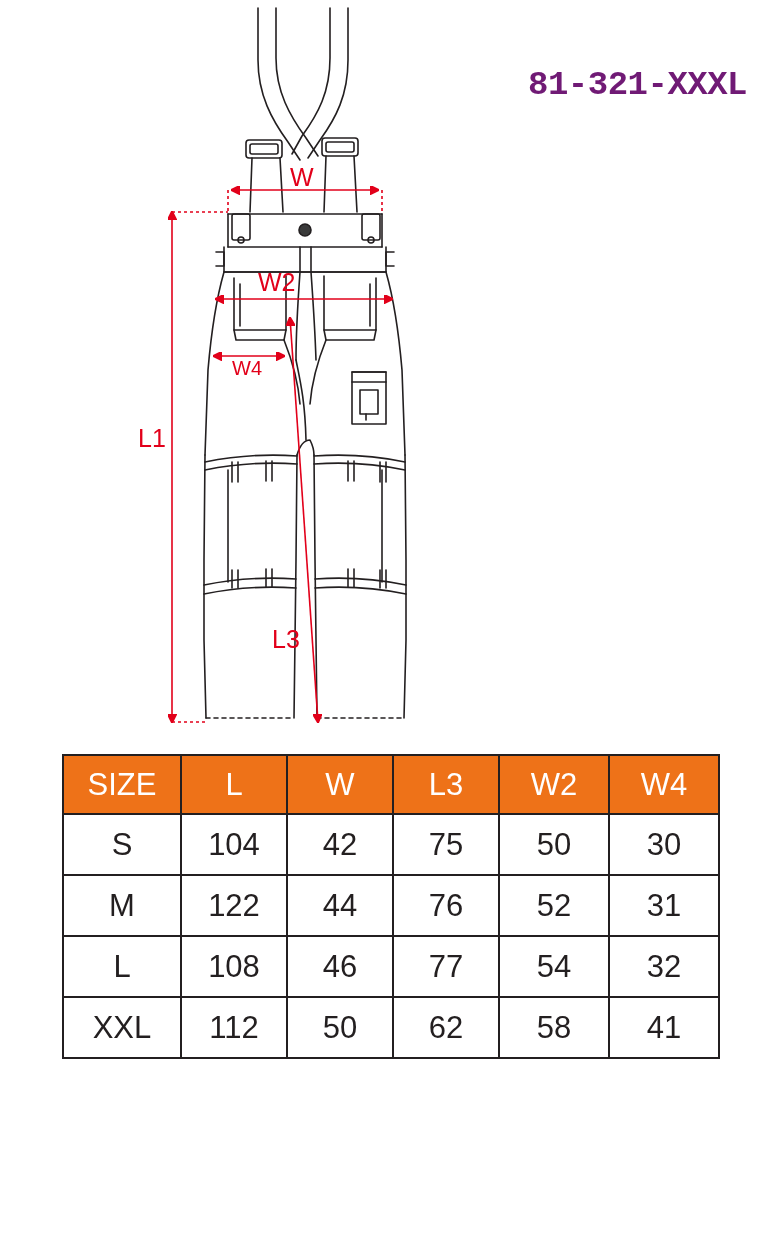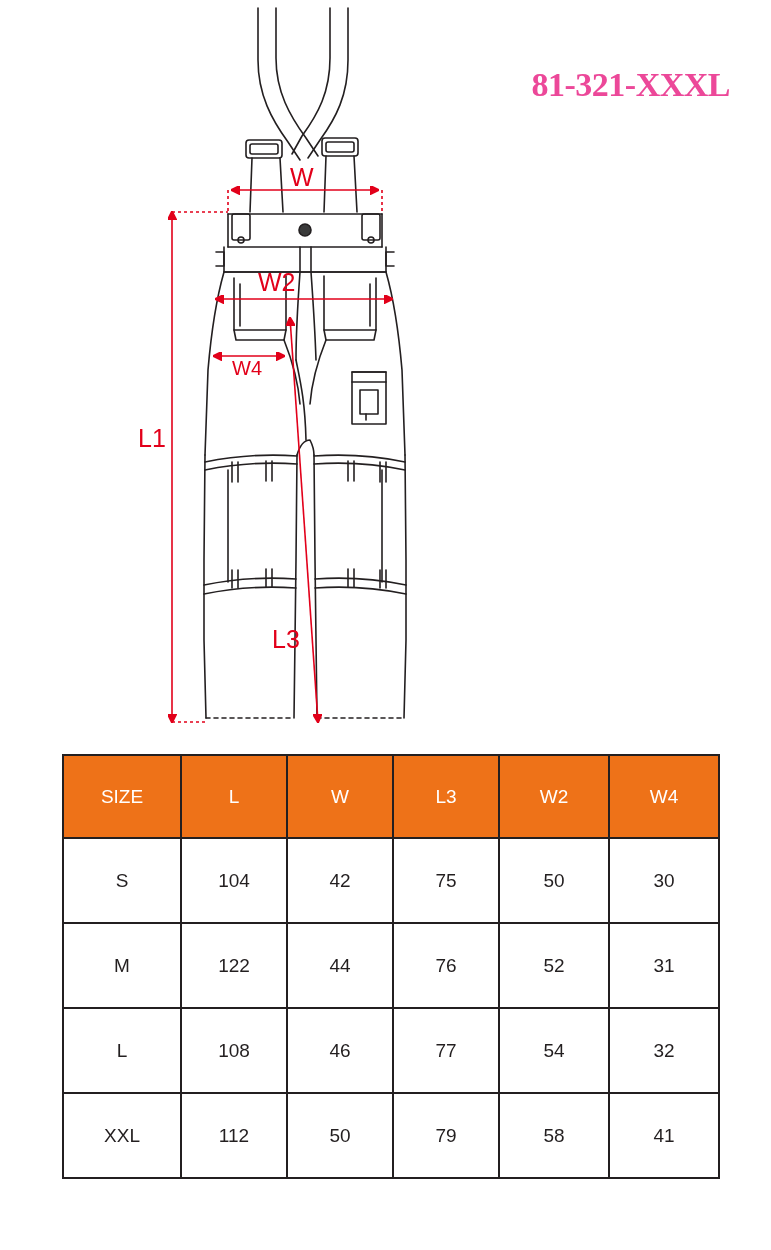--- a/index.html
+++ b/index.html
@@ -11,27 +11,27 @@
     width: 771px;
     height: 1250px;
     position: relative;
     font-family: "Liberation Sans", sans-serif;
     overflow: hidden;
   }
 
   
   #product-code {
     position: absolute;
-    right: 41px;
+    right: 24px;
     top: 66px;
     font-size: 34px;
     font-weight: bold;
     letter-spacing: -0.5px;
-    color: #ec4899;
-    font-family: Liberation Serif, serif;
+    color: #701a75;
+    font-family: Liberation Mono, monospace;
   }
 
   
   #illustration {
     position: absolute;
     left: 0;
     top: 0;
     width: 771px;
     height: 745px;
   }
@@ -53,26 +53,26 @@
   #size-table {
     position: absolute;
     left: 62px;
     top: 754px;
     border-collapse: collapse;
     table-layout: fixed;
   }
   #size-table th, #size-table td {
     border: 2px solid #231f20;
     text-align: center;
-    font-size: 19px;
+    font-size: 31px;
     font-weight: normal;
     color: #231f20;
     font-family: "Liberation Sans", sans-serif;
     height: 59px;
-    padding: 12px;
+    padding: 0;
   }
   #size-table thead th {
     background: #ee7218;
     color: #ffffff;
     height: 57px;
   }
   #size-table col.c0 { width: 118px; }
   #size-table col.c1 { width: 106px; }
   #size-table col.c2 { width: 106px; }
   #size-table col.c3 { width: 106px; }
@@ -266,18 +266,18 @@
       <td>108</td>
       <td>46</td>
       <td>77</td>
       <td>54</td>
       <td>32</td>
     </tr>
     <tr>
       <td>XXL</td>
       <td>112</td>
       <td>50</td>
-      <td>79</td>
+      <td>62</td>
       <td>58</td>
       <td>41</td>
     </tr>
   </tbody>
 </table>
 
 </body></html>

